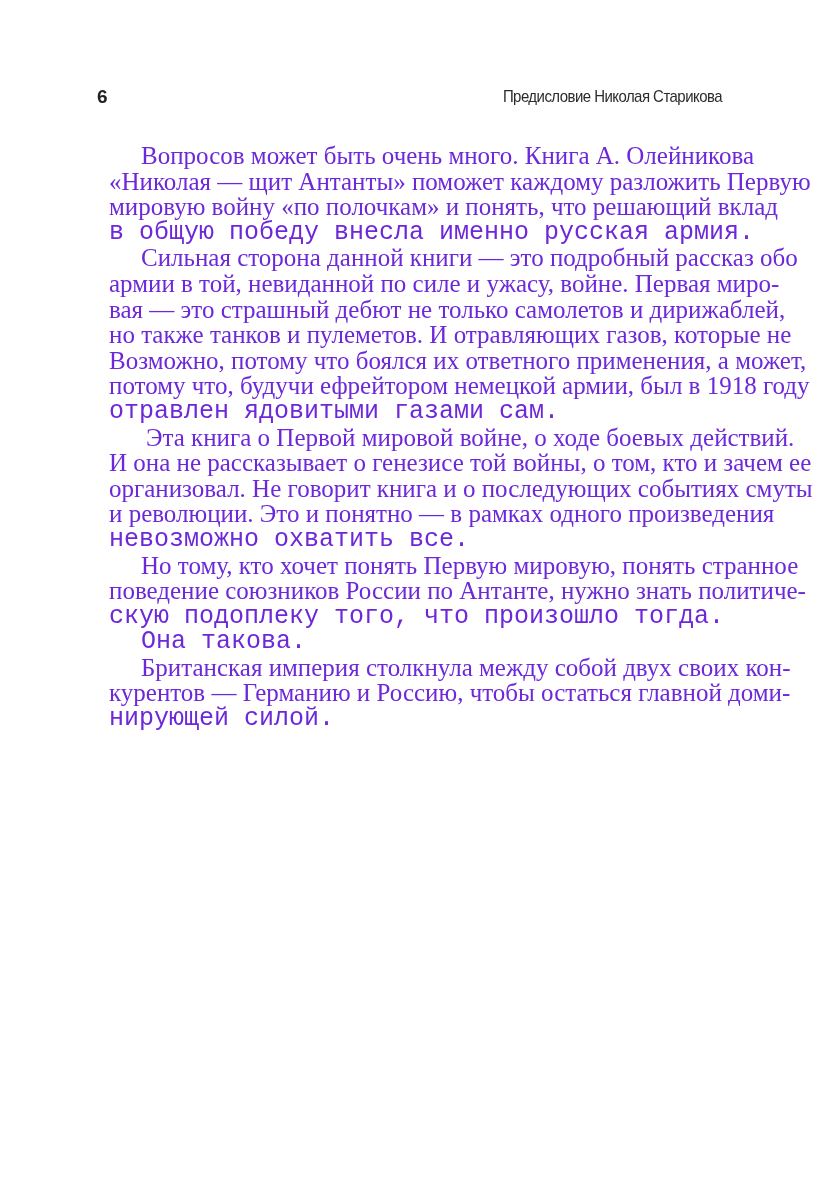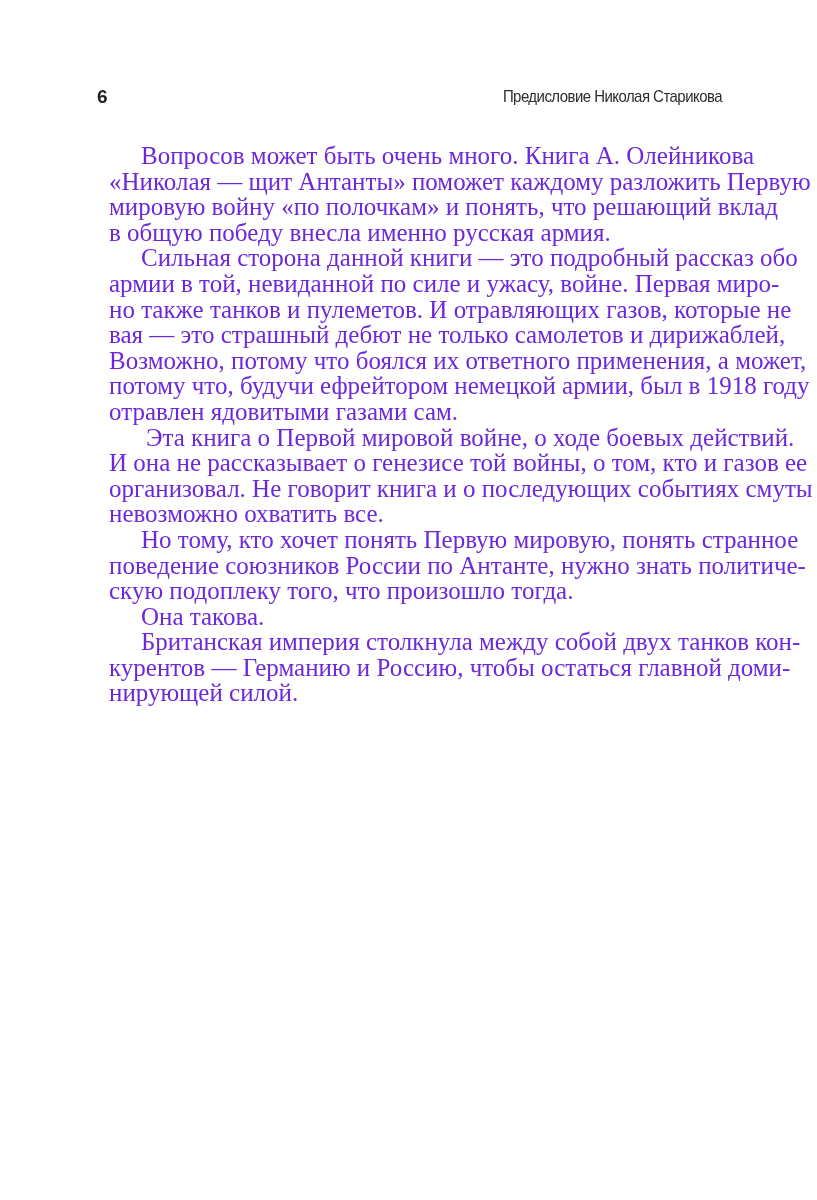--- a/index.html
+++ b/index.html
@@ -50,20 +50,21 @@
     }
     .body-text .line {
       display: block;
       white-space: nowrap;
       text-align: justify;
       text-align-last: justify;
       height: 25.6px;
     }
     .body-text .line.last {
       text-align-last: left;
+      font-family: Liberation Mono, monospace;
     }
     .body-text .line.indent {
       padding-left: 32px;
     }
     .body-text .line.indent-wide {
       padding-left: 37px;
     }
   </style>
 </head>
 <body>
@@ -78,42 +79,43 @@
   <div>
     <span class="line indent">Вопросов может быть очень много. Книга А. Олейникова</span>
     <span class="line">«Николая — щит Антанты» поможет каждому разложить Первую</span>
     <span class="line">мировую войну «по полочкам» и понять, что решающий вклад</span>
     <span class="line last">в общую победу внесла именно русская армия.</span>
   </div>
 
   <div>
     <span class="line indent">Сильная сторона данной книги — это подробный рассказ обо</span>
     <span class="line">армии в той, невиданной по силе и ужасу, войне. Первая миро-</span>
+    <span class="line">вая — это страшный дебют не только самолетов и дирижаблей,</span>
     <span class="line">но также танков и пулеметов. И отравляющих газов, которые не</span>
-    <span class="line">вая — это страшный дебют не только самолетов и дирижаблей,</span>
     <span class="line">Возможно, потому что боялся их ответного применения, а может,</span>
     <span class="line">потому что, будучи ефрейтором немецкой армии, был в 1918 году</span>
     <span class="line last">отравлен ядовитыми газами сам.</span>
   </div>
 
   <div>
     <span class="line indent-wide">Эта книга о Первой мировой войне, о ходе боевых действий.</span>
-    <span class="line">И она не рассказывает о генезисе той войны, о том, кто и газов ее</span>
+    <span class="line">И она не рассказывает о генезисе той войны, о том, кто и зачем ее</span>
     <span class="line">организовал. Не говорит книга и о последующих событиях смуты</span>
+    <span class="line">и революции. Это и понятно — в рамках одного произведения</span>
     <span class="line last">невозможно охватить все.</span>
   </div>
 
   <div>
     <span class="line indent">Но тому, кто хочет понять Первую мировую, понять странное</span>
     <span class="line">поведение союзников России по Антанте, нужно знать политиче-</span>
     <span class="line last">скую подоплеку того, что произошло тогда.</span>
   </div>
 
   <div>
     <span class="line indent last">Она такова.</span>
   </div>
 
   <div>
-    <span class="line indent">Британская империя столкнула между собой двух танков кон-</span>
+    <span class="line indent">Британская империя столкнула между собой двух своих кон-</span>
     <span class="line">курентов — Германию и Россию, чтобы остаться главной доми-</span>
     <span class="line last">нирующей силой.</span>
   </div>
 </div>
 
 </body></html>

